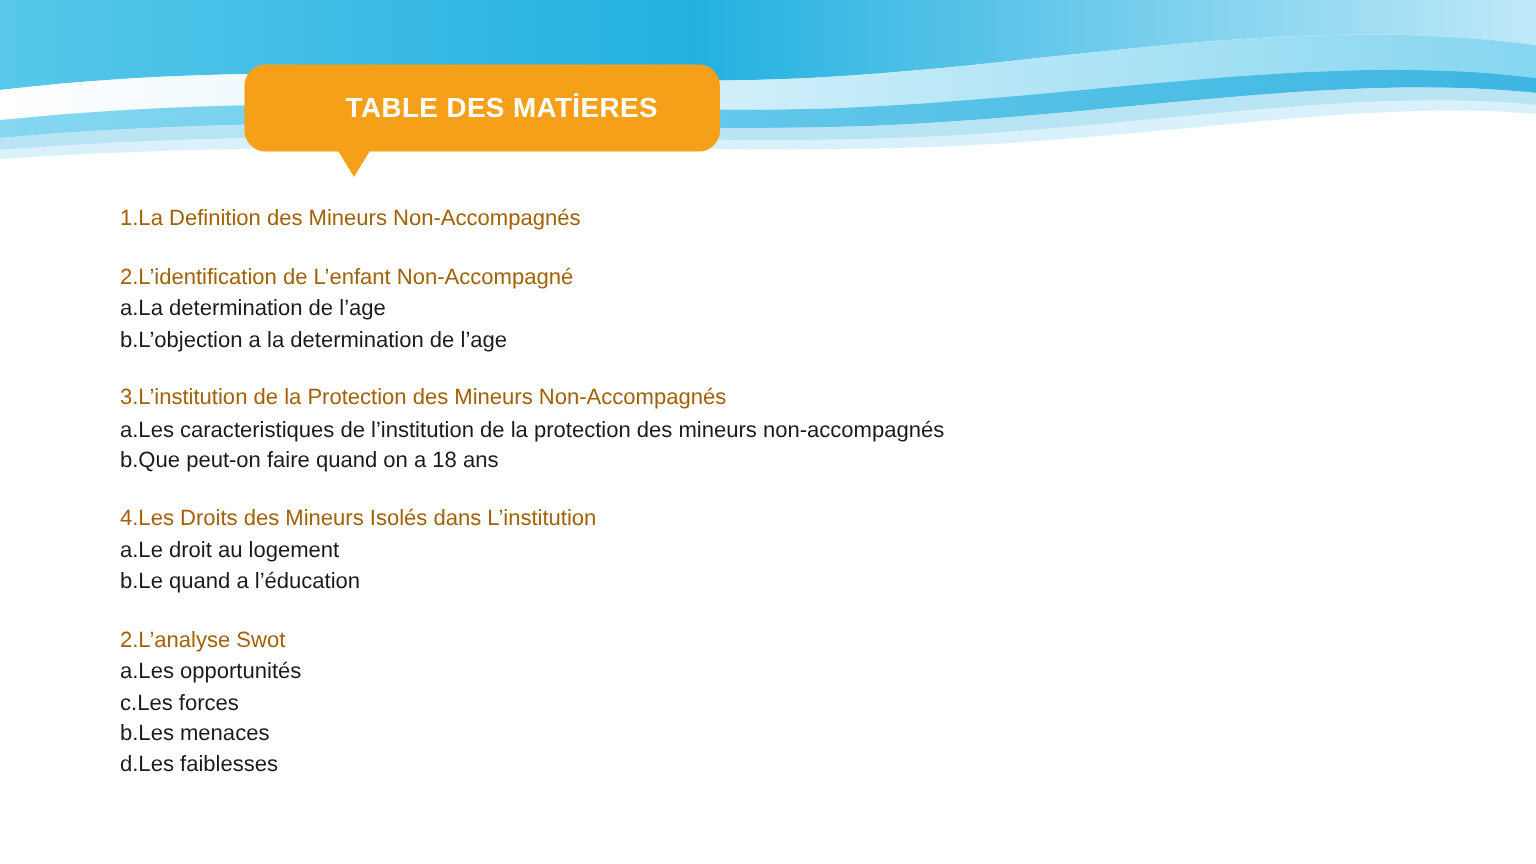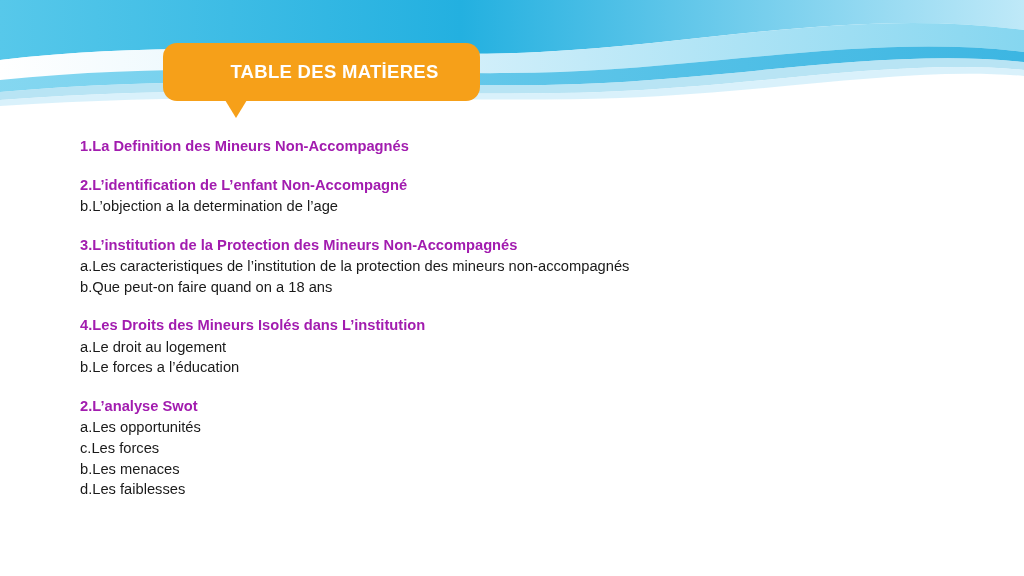--- a/index.html
+++ b/index.html
@@ -69,22 +69,22 @@
     width: 880px;
   }
   .group {
     margin-bottom: 18px;
   }
   .group:last-child {
     margin-bottom: 0;
   }
   .heading {
     font-size: 14.7px;
-    font-weight: bold;
-    color: #a21caf;
+    font-weight: normal;
+    color: #a16207;
     line-height: 20.5px;
     margin-bottom: 1px;
     white-space: nowrap;
   }
   .sub {
     font-size: 14.7px;
     font-weight: normal;
     color: #1a1a1a;
     line-height: 20.6px;
     white-space: nowrap;
@@ -124,33 +124,34 @@
   <div id="callout-title">TABLE DES MATİERES</div>
 
   <div id="toc">
 
     <div class="group">
       <div class="heading">1.La Definition des Mineurs Non-Accompagnés</div>
     </div>
 
     <div class="group">
       <div class="heading">2.L’identification  de L’enfant  Non-Accompagné</div>
+      <div class="sub">a.La  determination de l’age</div>
       <div class="sub">b.L’objection a la determination de l’age</div>
     </div>
 
     <div class="group">
       <div class="heading">3.L’institution de la Protection  des Mineurs Non-Accompagnés</div>
       <div class="sub">a.Les caracteristiques de l’institution de la protection  des mineurs non-accompagnés</div>
       <div class="sub">b.Que peut-on  faire quand on a 18 ans</div>
     </div>
 
     <div class="group">
       <div class="heading">4.Les Droits des Mineurs Isolés dans L’institution</div>
       <div class="sub">a.Le droit au logement</div>
-      <div class="sub">b.Le forces a l’éducation</div>
+      <div class="sub">b.Le quand a l’éducation</div>
     </div>
 
     <div class="group">
       <div class="heading">2.L’analyse  Swot</div>
       <div class="sub">a.Les opportunités</div>
       <div class="sub">c.Les forces</div>
       <div class="sub">b.Les menaces</div>
       <div class="sub">d.Les faiblesses</div>
     </div>
 

